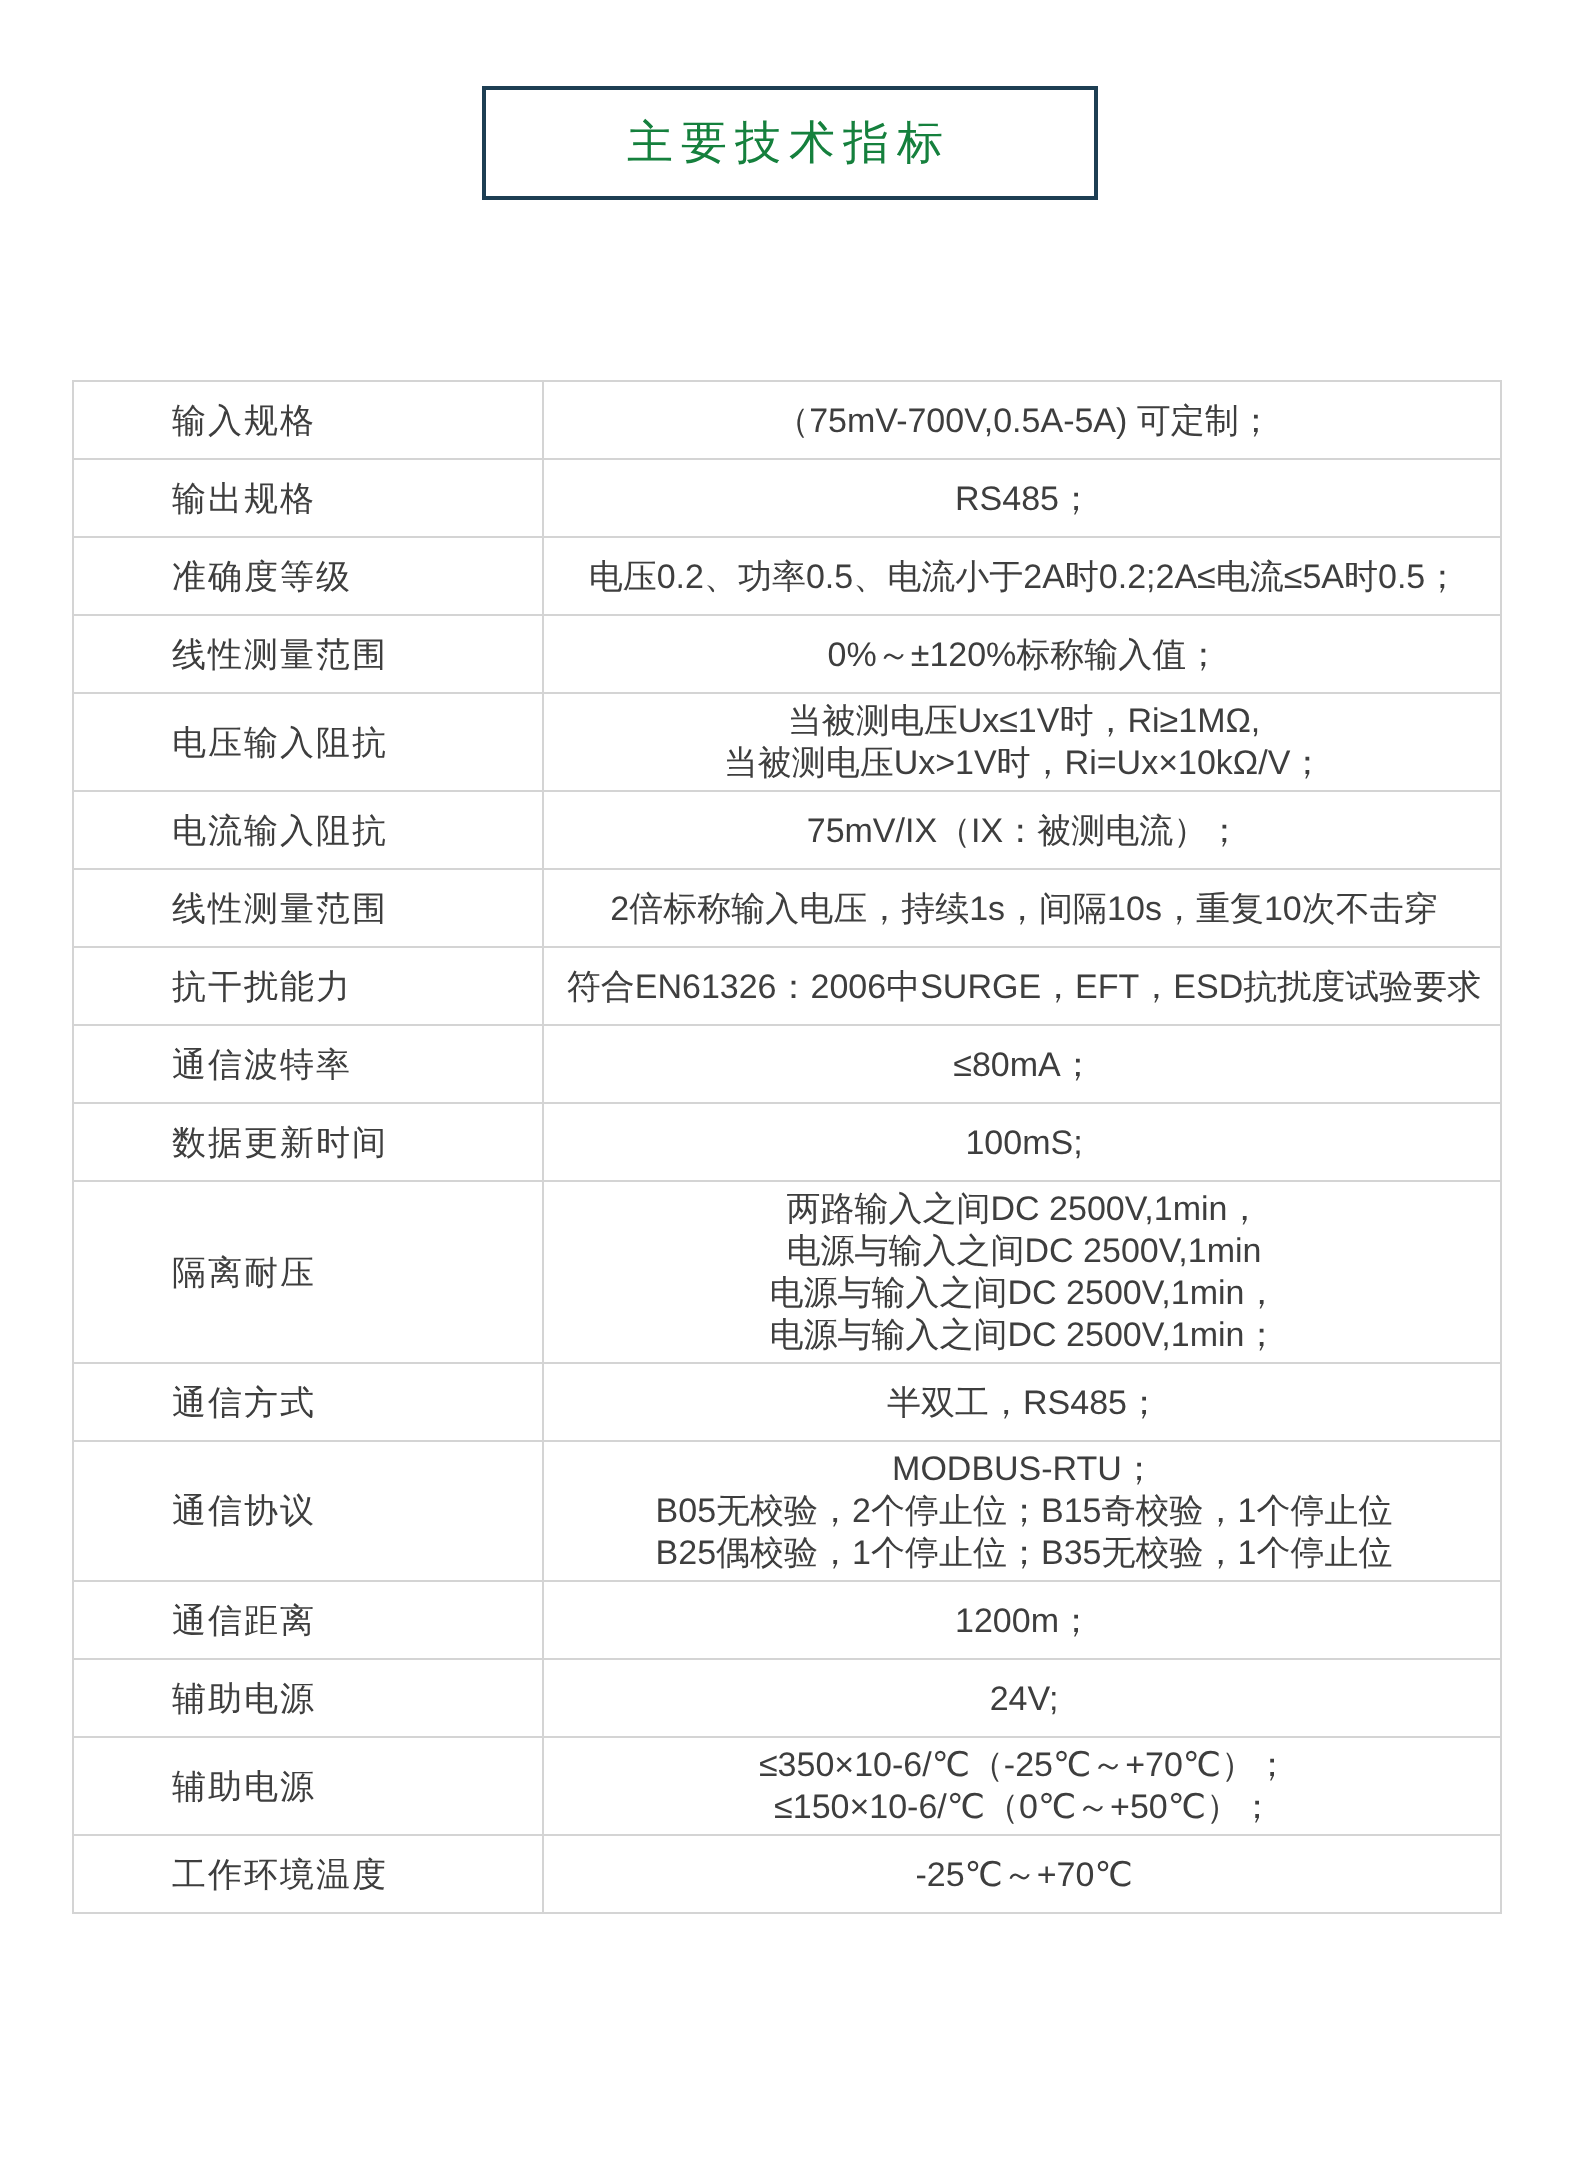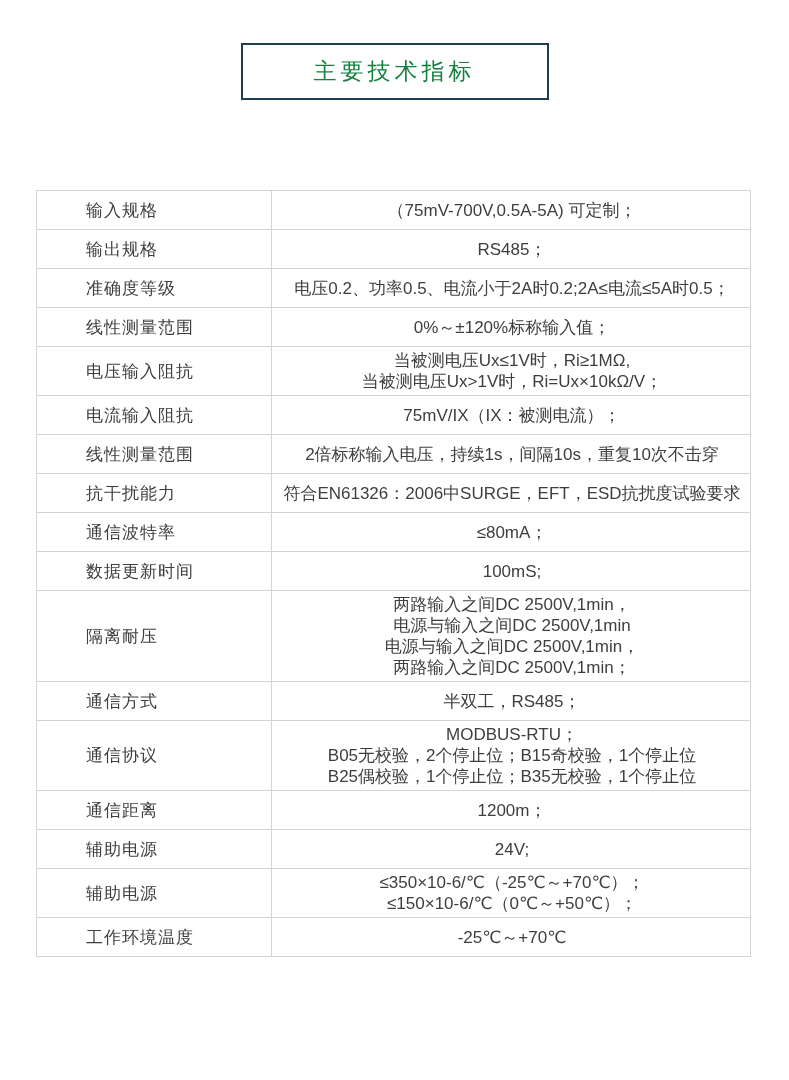--- a/index.html
+++ b/index.html
@@ -146,21 +146,21 @@
             <div>100mS;</div>
           </td>
     </tr>
 
     <tr>
       <td class="label-cell">隔离耐压</td>
       <td class="value-cell">
             <div>两路输入之间DC 2500V,1min，</div>
             <div>电源与输入之间DC 2500V,1min</div>
             <div>电源与输入之间DC 2500V,1min，</div>
-            <div>两路输入之间DC 2500V,1min；</div>
+            <div>电源与输入之间DC 2500V,1min；</div>
           </td>
     </tr>
 
     <tr>
       <td class="label-cell">通信方式</td>
       <td class="value-cell">
             <div>半双工，RS485；</div>
           </td>
     </tr>
 

